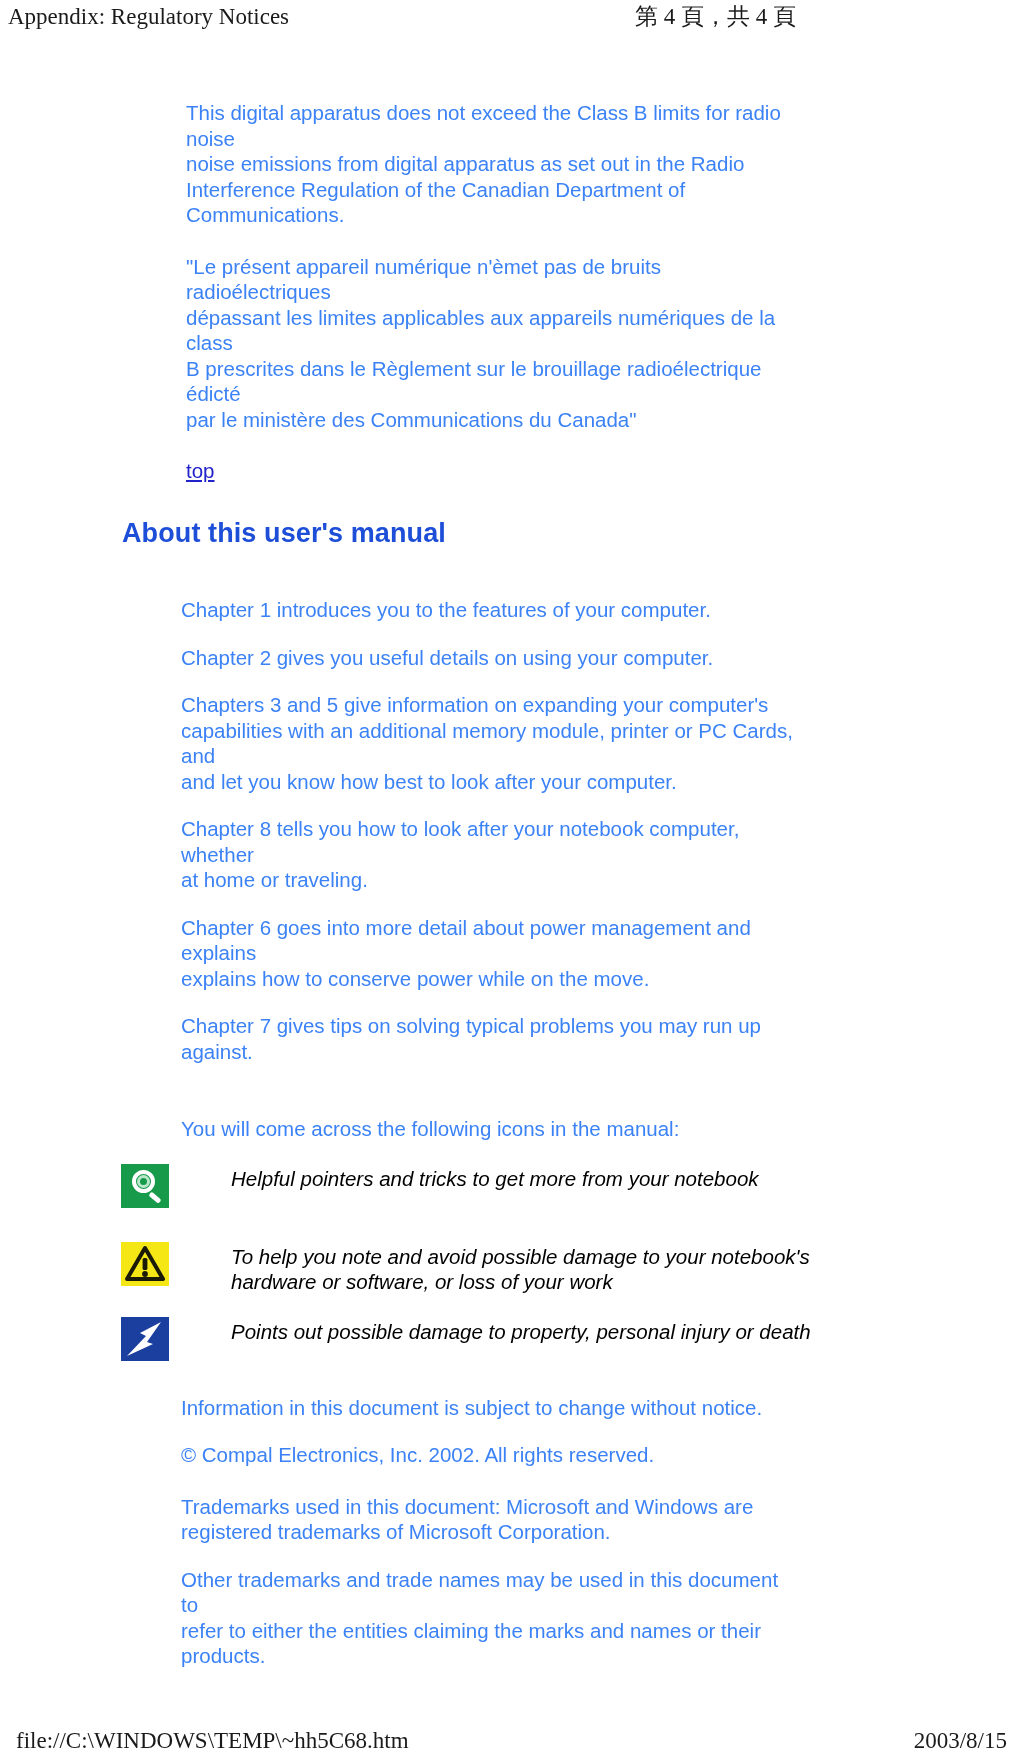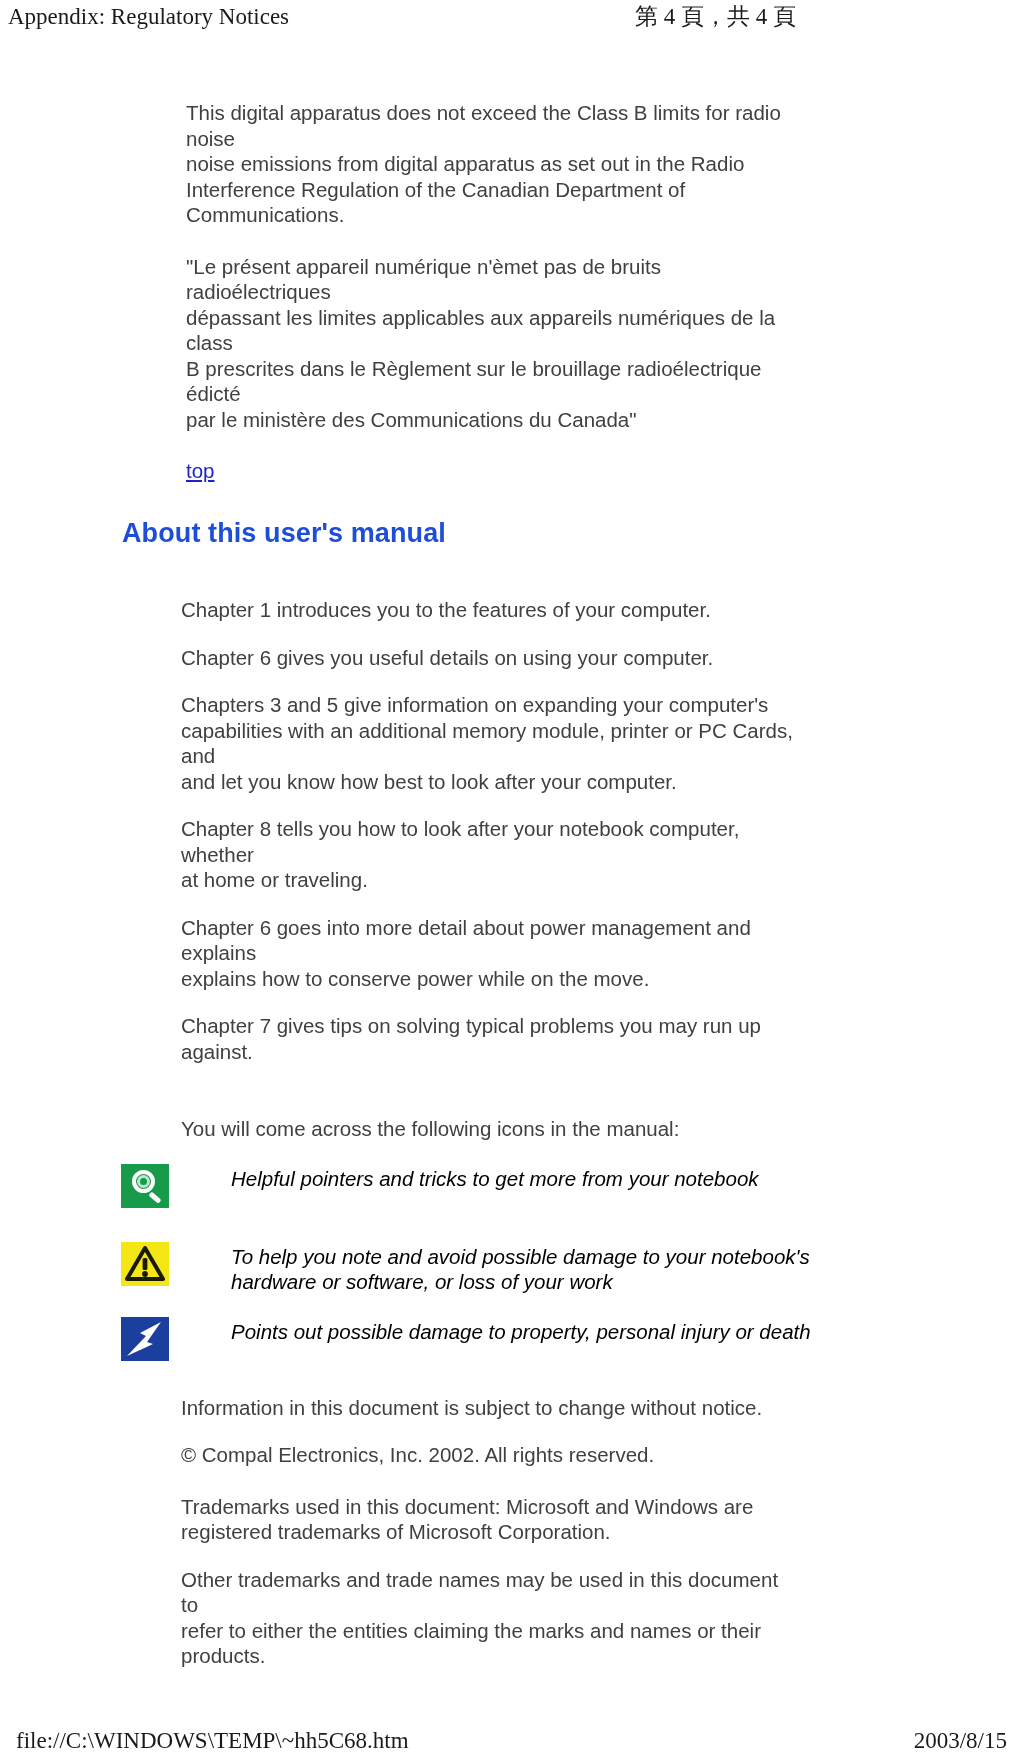--- a/index.html
+++ b/index.html
@@ -57,21 +57,21 @@
   .doc {
     position: absolute;
     top: 100px;
     left: 0;
     width: 1013px;
   }
 
   .para {
     font-size: 20.5px;
     line-height: 25.5px;
-    color: #404040;
+    color: #3b82f6;
     margin: 0;
     white-space: pre-line;
   }
 
   
   .block-a {
     margin-left: 186px;
     width: 600px;
   }
   
@@ -195,21 +195,21 @@
 
   <h2 class="section-title">About this user's manual</h2>
 
   <div class="spacer-md"></div>
 
   <div class="spacer-sm"></div>
 
   <p class="para block-b">Chapter 1 introduces you to the features of your computer.</p>
   <div class="spacer-sm"></div>
 
-  <p class="para block-b">Chapter 6 gives you useful details on using your computer.</p>
+  <p class="para block-b">Chapter 2 gives you useful details on using your computer.</p>
   <div class="spacer-sm"></div>
 
   <p class="para block-b">Chapters 3 and 5 give information on expanding your computer's
 capabilities with an additional memory module, printer or PC Cards, and
 and let you know how best to look after your computer.</p>
   <div class="spacer-sm"></div>
 
   <p class="para block-b">Chapter 8 tells you how to look after your notebook computer, whether
 at home or traveling.</p>
   <div class="spacer-sm"></div>

